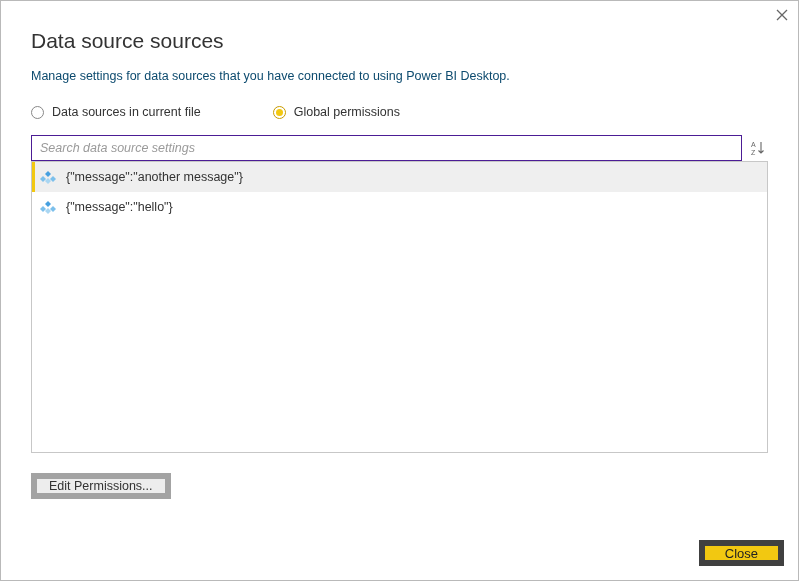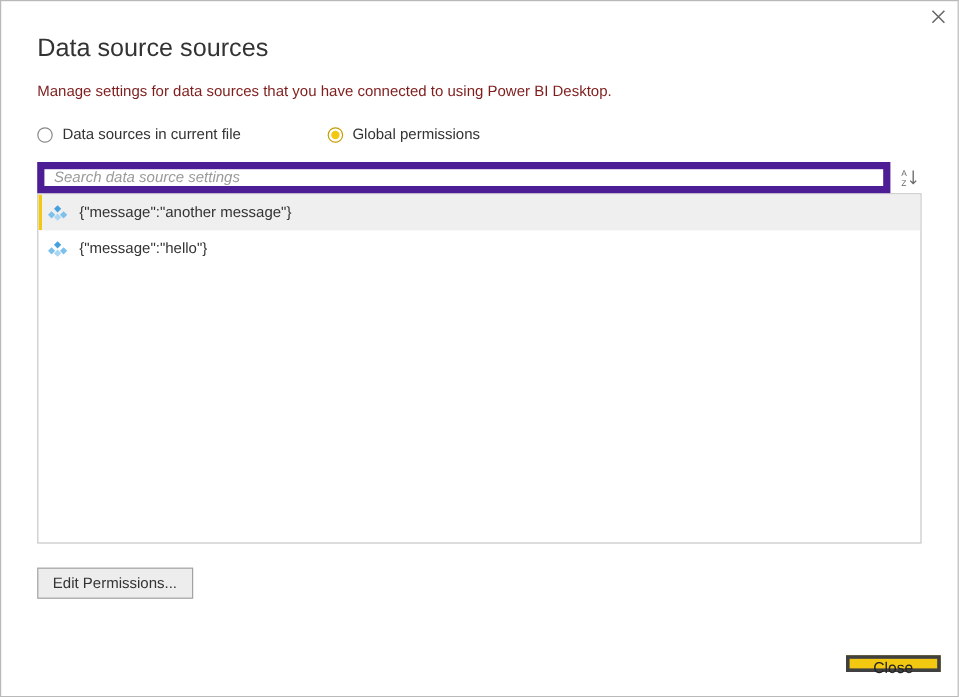--- a/index.html
+++ b/index.html
@@ -1,38 +1,38 @@
 <!DOCTYPE html>
 <html><head>
 <meta charset="utf-8">
 <style>
   * { box-sizing: border-box; font-family: "Segoe UI", Arial, sans-serif; }
   html, body { margin: 0; padding: 0; }
   body { width: 799px; height: 581px; background: #fff; border: 1px solid #b9b9b9; position: relative; color: #333; }
   .close-x { position: absolute; top: 6px; right: 10px; font-size: 16px; color: #666; cursor: pointer; }
   .content { padding: 20px 30px 0 30px; }
   h1 { font-size: 21px; font-weight: 300; color: #333; margin: 8px 0 16px 0; }
-  .subtitle { font-size: 12.5px; color: #7f1d1d; margin-bottom: 22px; }
+  .subtitle { font-size: 12.5px; color: #0c4a6e; margin-bottom: 22px; }
   .radios { display: flex; gap: 72px; margin-bottom: 16px; align-items: center; }
   .radio-item { display: flex; align-items: center; gap: 8px; font-size: 12.5px; cursor: pointer; }
   .radio-outer { width: 13px; height: 13px; border-radius: 50%; border: 1px solid #888; display: flex; align-items: center; justify-content: center; background: #fff; }
   .radio-outer.checked { border-color: #c89b00; }
   .radio-inner { width: 7px; height: 7px; border-radius: 50%; background: #f2c811; }
   .search-row { display: flex; align-items: stretch; gap: 6px; margin-bottom: 0; }
-  .search-input { flex: 1; height: 26px; border: 6px solid #4c1d95; padding: 0 8px; font-size: 12.5px; font-style: italic; color: #888; background: #fff; }
+  .search-input { flex: 1; height: 26px; border: 1px solid #4c1d95; padding: 0 8px; font-size: 12.5px; font-style: italic; color: #888; background: #fff; }
   .search-input::placeholder { color: #9a9a9a; font-style: italic; }
   .sort-btn { width: 20px; height: 26px; display: flex; align-items: center; justify-content: center; cursor: pointer; color: #666; }
   .list-box { border: 1px solid #c7c7c7; height: 292px; overflow: auto; background: #fff; }
   .list-row { display: flex; align-items: center; height: 30px; padding: 0 8px; gap: 10px; font-size: 12.5px; cursor: pointer; }
   .list-row.selected { background: #efefef; box-shadow: inset 3px 0 0 #f2c811; }
   .ds-icon { width: 16px; height: 16px; flex: 0 0 16px; color: #0078d4; display: flex; align-items: center; justify-content: center; }
   .bottom-buttons { display: flex; gap: 8px; padding: 20px 30px 0 30px; }
-  .btn { height: 26px; padding: 0 12px; font-size: 12.5px; background: #ededed; border: 1px solid #a3a3a3; color: #333; cursor: pointer; display: inline-flex; align-items: center; gap: 6px; }
+  .btn { height: 26px; padding: 0 12px; font-size: 12.5px; background: #ededed; border: 6px solid #a3a3a3; color: #333; cursor: pointer; display: inline-flex; align-items: flex-start; gap: 6px; }
   .footer { position: absolute; bottom: 14px; right: 14px; }
-  .close-btn { height: 14px; padding: 0 20px; font-size: 13px; background: #f2c811; border: 3px solid #404040; color: #222; cursor: pointer; margin-left: 37px; }
+  .close-btn { height: 26px; padding: 0 20px; font-size: 13px; background: #f2c811; border: 6px solid #404040; color: #222; cursor: pointer; margin-left: 37px; }
   .chev-down { font-size: 8px; color: #666; }
 </style>
 </head>
 <body>
 
 <span class="close-x">
   <svg width="12" height="12" viewBox="0 0 12 12">
       <path d="M1 1 L11 11 M11 1 L1 11" stroke="#666" stroke-width="1.3" fill="none"></path>
     </svg>
 </span>

